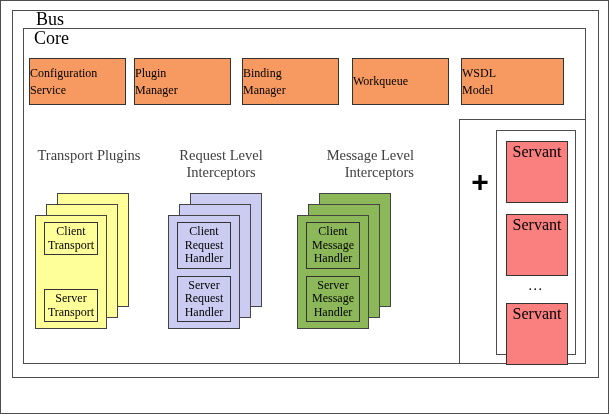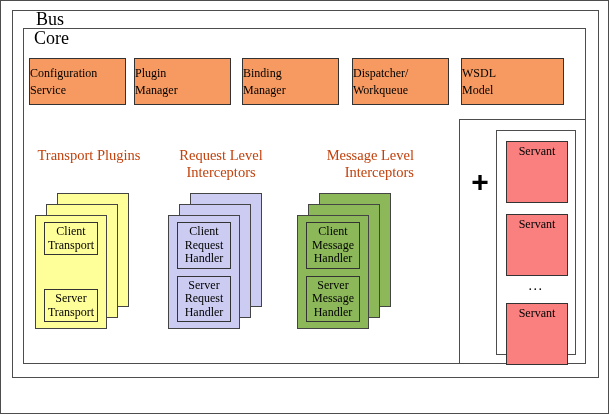--- a/index.html
+++ b/index.html
@@ -64,21 +64,21 @@
     color: #000;
   }
   .service-box .ln { display: block; white-space: nowrap; }
 
   
   .group-title {
     position: absolute;
     font-size: 14.5px;
     line-height: 17px;
     text-align: center;
-    color: #c2410c;
+    color: #404040;
     white-space: nowrap;
   }
 
   
   .stack {
     position: absolute;
     width: 84px;
     height: 136px;
   }
   .card {
@@ -151,21 +151,21 @@
   }
 
   .servant-box {
     position: absolute;
     box-sizing: border-box;
     left: 9px;
     width: 62px;
     height: 62px;
     background: #FA8080;
     border: 1px solid #333333;
-    font-size: 12px;
+    font-size: 16px;
     line-height: 13px;
     text-align: center;
     padding-top: 3px;
     color: #000;
   }
   #servant-1 { top: 10px; }
   #servant-2 { top: 83px; }
   #servant-3 { top: 172px; }
 
   #servant-ellipsis {
@@ -200,21 +200,20 @@
     <span class="ln">Plugin</span>
     <span class="ln">Manager</span>
   </div>
 
   <div class="service-box" style="left:241px; width:97px;">
     <span class="ln">Binding</span>
     <span class="ln">Manager</span>
   </div>
 
   <div class="service-box" style="left:351px; width:97px;">
-    <span class="ln">Dispatcher/</span>
     <span class="ln">Workqueue</span>
   </div>
 
   <div class="service-box" style="left:460px; width:103px;">
     <span class="ln">WSDL</span>
     <span class="ln">Model</span>
   </div>
 
   <div class="group-title" style="left:22px; top:146px; width:132px;">
     <span class="ln">Transport Plugins</span>

